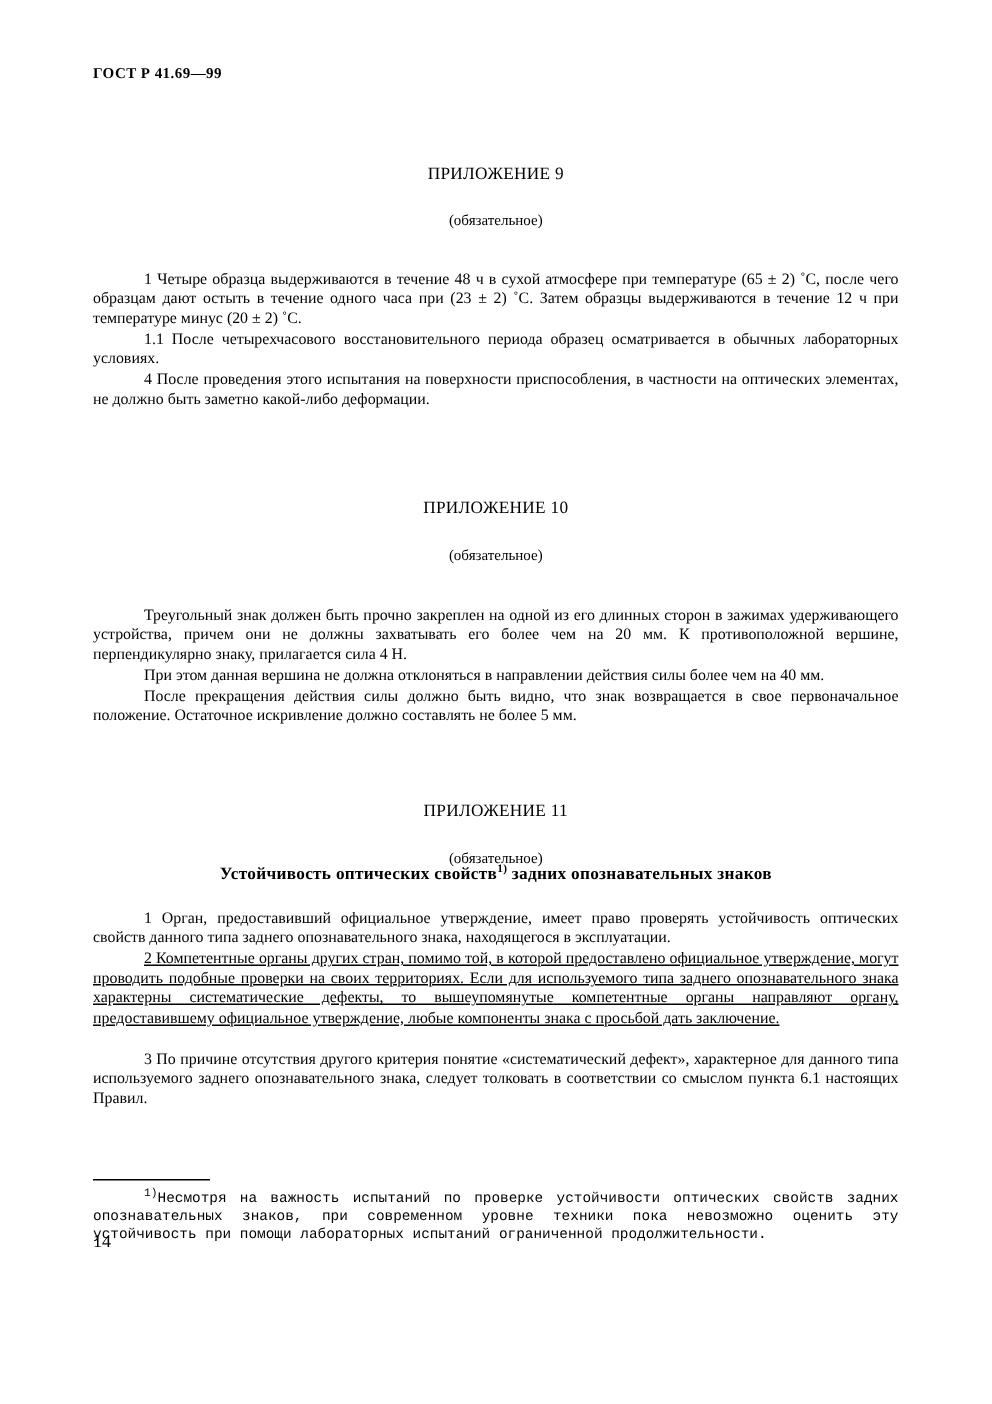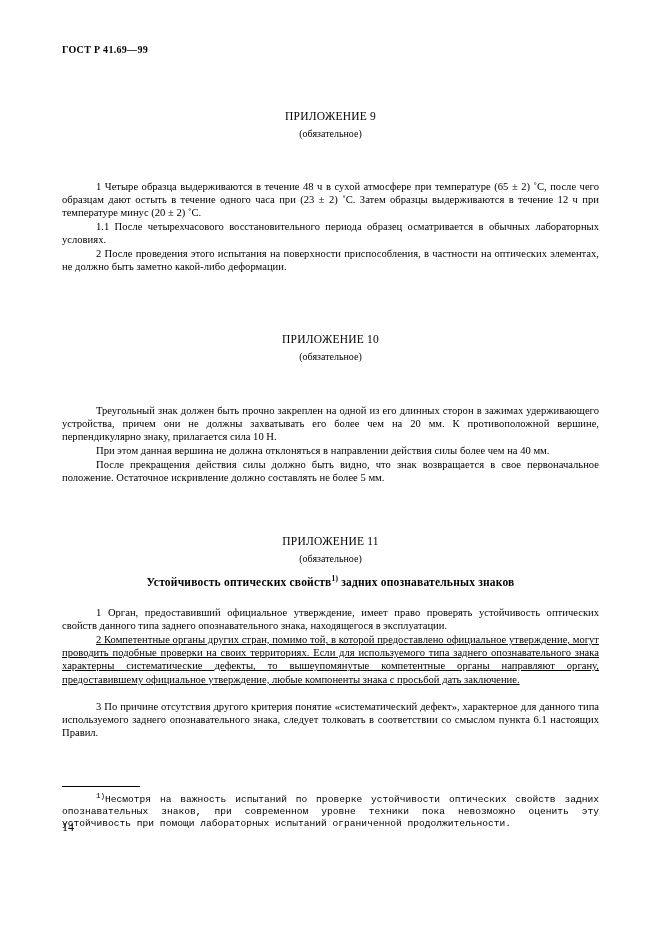--- a/index.html
+++ b/index.html
@@ -41,21 +41,21 @@
     width: 537px;
   }
   .app-title {
     text-align: center;
     font-size: 11.5px;
     letter-spacing: 0.2px;
   }
   .app-sub {
     text-align: center;
     font-size: 10px;
-    margin-top: 5px;
+    margin-top: 19px;
   }
   .sec-title {
     text-align: center;
     font-size: 11.5px;
     font-weight: bold;
     letter-spacing: 0.2px;
   }
   p.para {
     margin: 0;
     font-size: 10.6px;
@@ -108,28 +108,28 @@
     <div class="block app-title" style="top:110px;">ПРИЛОЖЕНИЕ 9</div>
     <div class="block app-sub" style="top:123px;">(обязательное)</div>
 
     <div class="block" style="top:180px;">
       <p class="para indent">1  Четыре образца выдерживаются в течение 48 ч в сухой атмосфере при температуре (65 ± 2) ˚С, после чего образцам дают остыть в течение одного часа при (23 ± 2) ˚С. Затем образцы выдерживаются в течение 12 ч при температуре минус (20 ± 2) ˚С.</p>
     </div>
     <div class="block" style="top:220px;">
       <p class="para indent">1.1  После четырехчасового восстановительного периода образец осматривается в обычных лабораторных условиях.</p>
     </div>
     <div class="block" style="top:247px;">
-      <p class="para indent">2  После проведения этого испытания на поверхности приспособления, в частности на оптических элементах, не должно быть заметно какой-либо деформации.</p>
+      <p class="para indent">4  После проведения этого испытания на поверхности приспособления, в частности на оптических элементах, не должно быть заметно какой-либо деформации.</p>
     </div>
 
     <div class="block app-title" style="top:333px;">ПРИЛОЖЕНИЕ 10</div>
     <div class="block app-sub" style="top:346px;">(обязательное)</div>
 
     <div class="block" style="top:404px;">
-      <p class="para indent">Треугольный знак должен быть прочно закреплен на одной из его длинных сторон в зажимах удерживающего устройства, причем они не должны захватывать его более чем на 20 мм. К противоположной вершине, перпендикулярно знаку, прилагается сила 10 Н.</p>
+      <p class="para indent">Треугольный знак должен быть прочно закреплен на одной из его длинных сторон в зажимах удерживающего устройства, причем они не должны захватывать его более чем на 20 мм. К противоположной вершине, перпендикулярно знаку, прилагается сила 4 Н.</p>
     </div>
     <div class="block" style="top:444px;">
       <p class="para indent">При этом данная вершина не должна отклоняться в направлении действия силы более чем на 40 мм.</p>
     </div>
     <div class="block" style="top:458px;">
       <p class="para indent">После прекращения действия силы должно быть видно, что знак возвращается в свое первоначальное положение. Остаточное искривление должно составлять не более 5 мм.</p>
     </div>
 
     <div class="block app-title" style="top:535px;">ПРИЛОЖЕНИЕ 11</div>
     <div class="block app-sub" style="top:548px;">(обязательное)</div>

